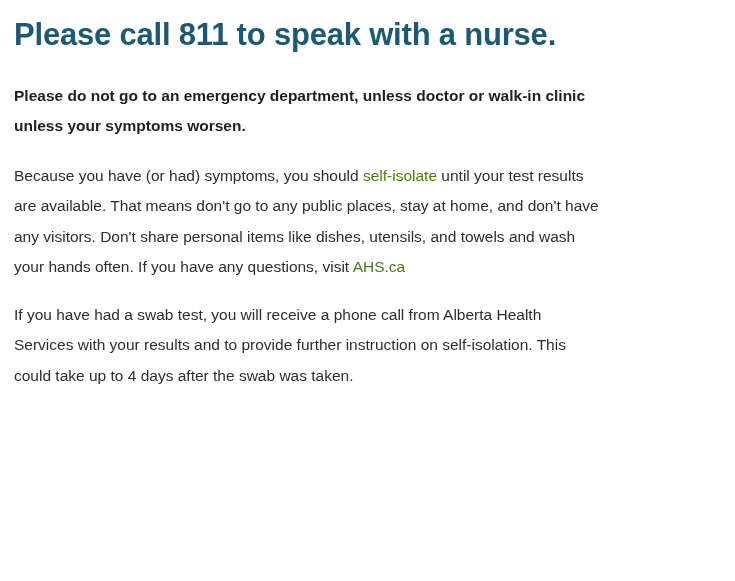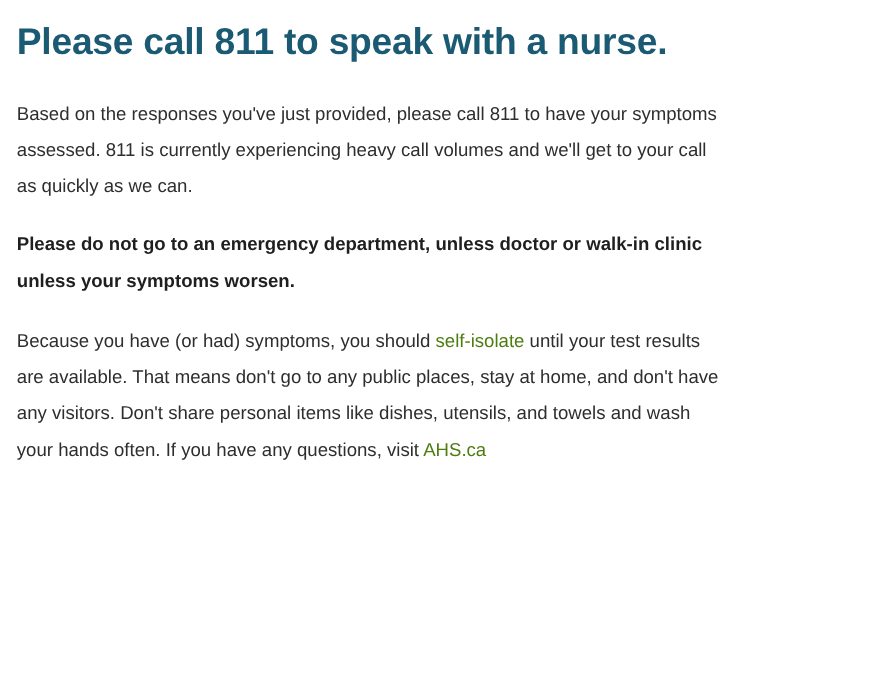--- a/index.html
+++ b/index.html
@@ -44,22 +44,22 @@
     text-decoration: none;
   }
 </style>
 </head>
 <body>
 
 <div class="page">
 
   <h1 class="heading">Please call 811 to speak with a nurse.</h1>
 
-  <p class="body-text">Based on the responses you've just provided, please call 811 to have your symptoms assessed. 811 is currently experiencing heavy call volumes and we'll get to your call as quickly as we can.</p>
 
   <p class="body-text strong">Please do not go to an emergency department, unless doctor or walk-in clinic unless your symptoms worsen.</p>
 
   <p class="body-text">
     <span>Because you have (or had) symptoms, you should </span><a class="inline-link" href="#">self-isolate</a><span> until your test results are available. That means don't go to any public places, stay at home, and don't have any visitors. Don't share personal items like dishes, utensils, and towels and wash your hands often. If you have any questions, visit </span><a class="inline-link" href="#">AHS.ca</a>
   </p>
 
+  <p class="body-text">If you have had a swab test, you will receive a phone call from Alberta Health Services with your results and to provide further instruction on self-isolation. This could take up to 4 days after the swab was taken.</p>
 
 </div>
 
 </body></html>

